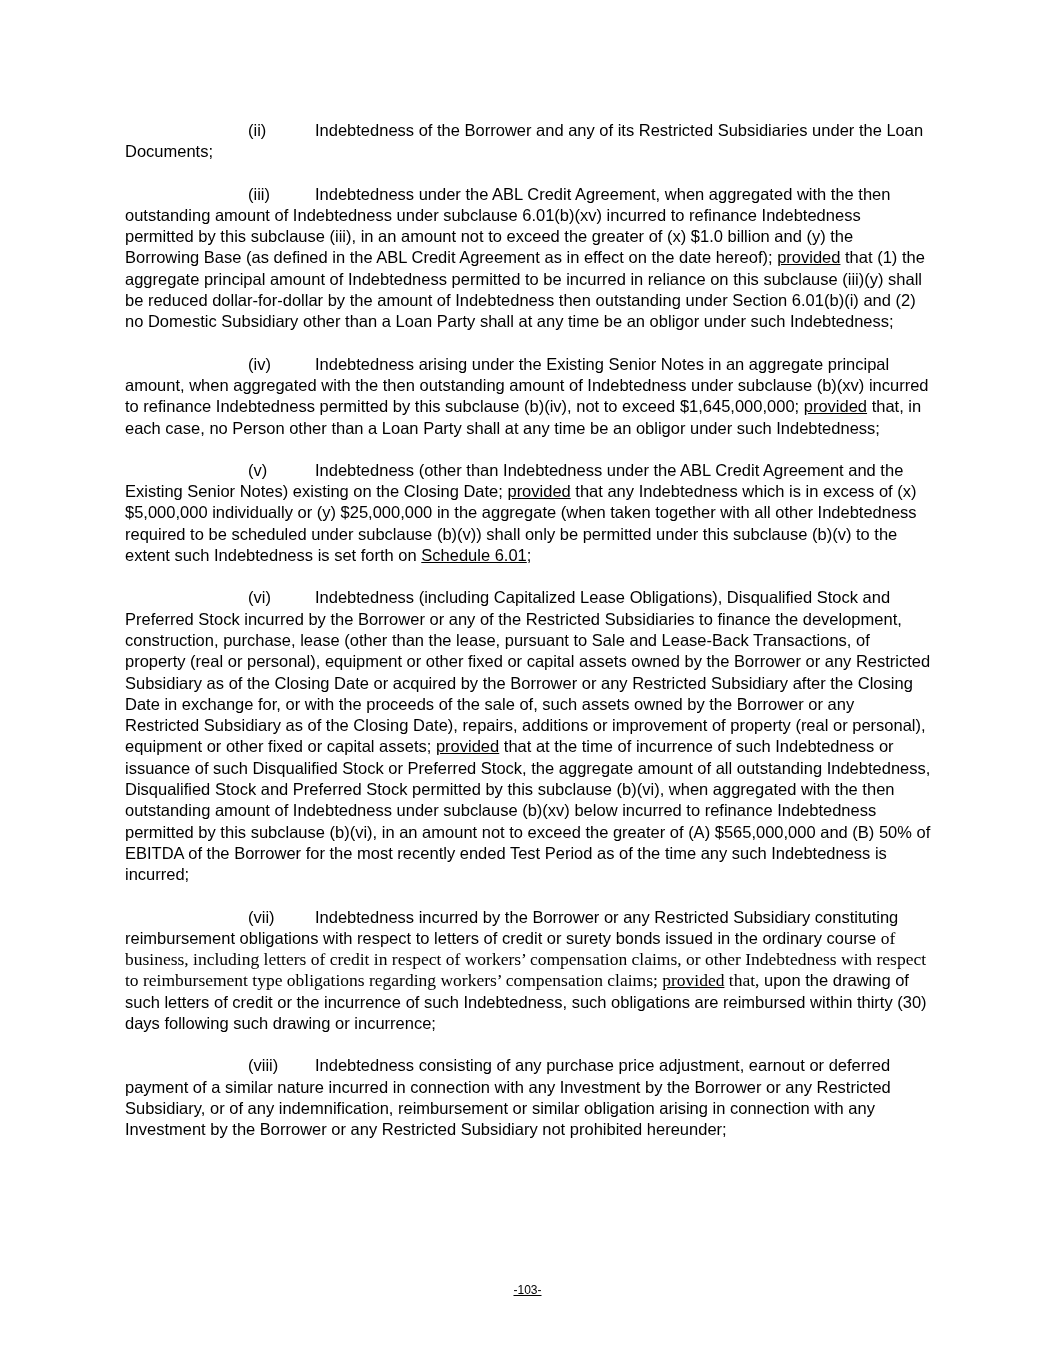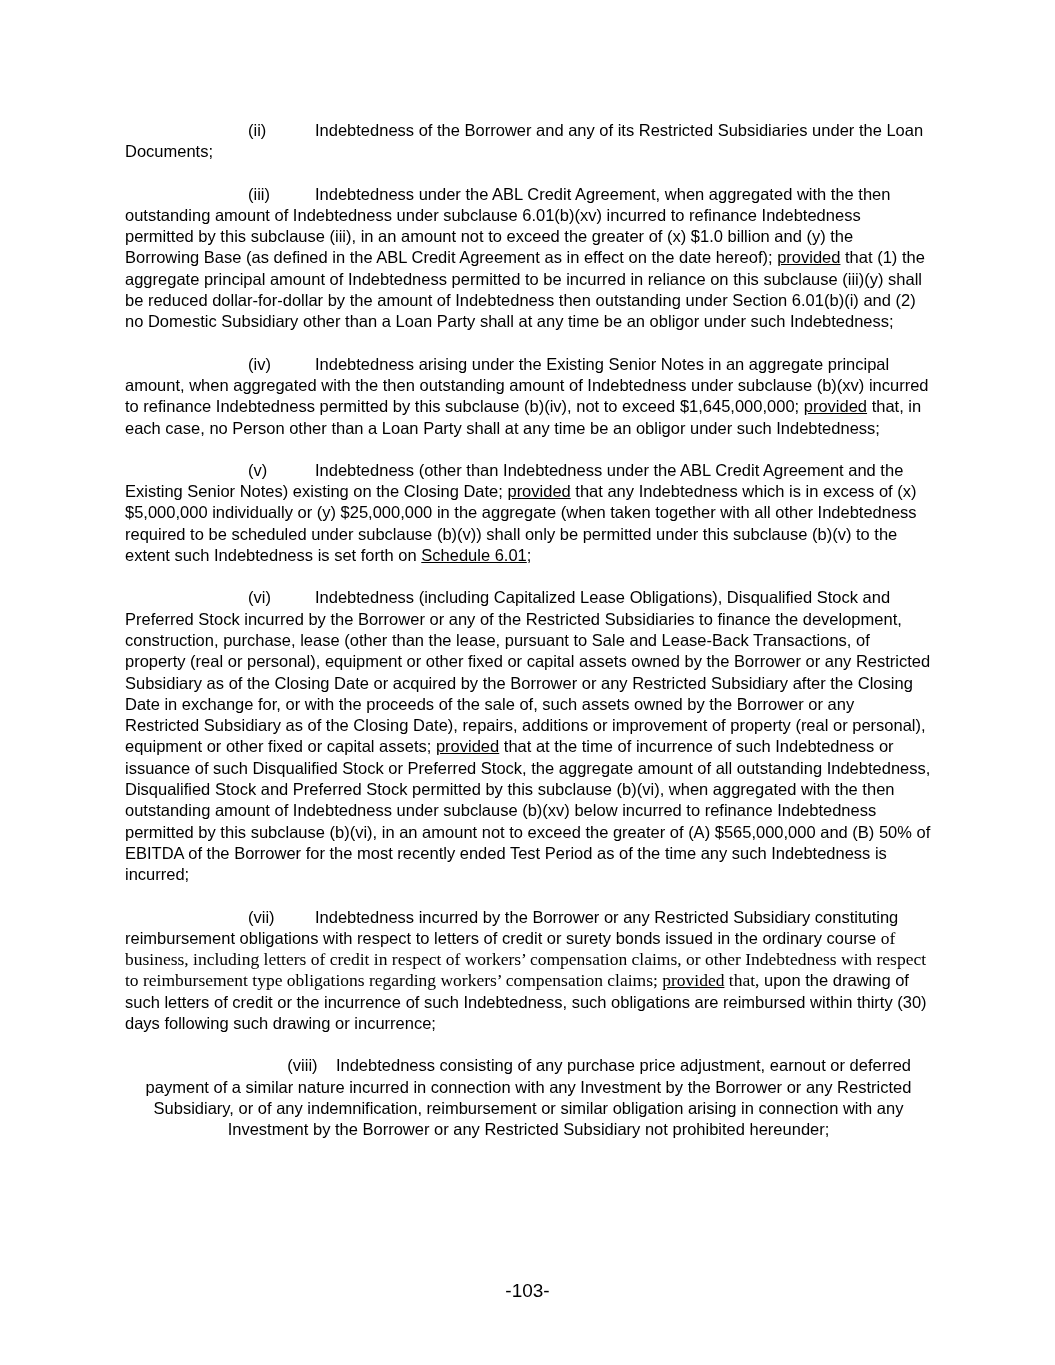--- a/index.html
+++ b/index.html
@@ -24,38 +24,39 @@
     position: absolute;
     left: 125px;
     top: 120px;
     width: 807px;
     text-align: left;
   }
   p.para {
     margin: 0 0 21px 0;
     text-indent: 123px;
   }
-  p.para:last-child { margin-bottom: 0; text-align: center; }
+  p.para:last-child { margin-bottom: 0; }
   .clause-label {
     display: inline-block;
     width: 67px;
     text-indent: 0;
   }
   .u { text-decoration: underline; text-align: center; }
   .serif {
     font-family: "Liberation Serif", serif;
     font-size: 17.5px;
   }
   .footer {
     position: absolute;
     left: 0;
     top: 1280px;
     width: 1055px;
     text-align: center;
-    font-size: 19px;
+    font-size: 12px;
+    text-decoration: underline;
   }
 </style>
 </head>
 <body>
 
 <div class="page">
   <div class="doc-body">
       <p class="para"><span class="clause-label">(ii)</span><span>Indebtedness of the Borrower and any of its Restricted Subsidiaries under the Loan Documents;</span></p>
       <p class="para"><span class="clause-label">(iii)</span><span>Indebtedness under the ABL Credit Agreement, when aggregated with the then outstanding amount of Indebtedness under subclause 6.01(b)(xv) incurred to refinance Indebtedness permitted by this subclause (iii), in an amount not to exceed the greater of (x) $1.0 billion and (y) the Borrowing Base (as defined in the ABL Credit Agreement as in effect on the date hereof); </span><span class="u">provided</span><span> that (1) the aggregate principal amount of Indebtedness permitted to be incurred in reliance on this subclause (iii)(y) shall be reduced dollar-for-dollar by the amount of Indebtedness then outstanding under Section 6.01(b)(i) and (2) no Domestic Subsidiary other than a Loan Party shall at any time be an obligor under such Indebtedness;</span></p>
       <p class="para"><span class="clause-label">(iv)</span><span>Indebtedness arising under the Existing Senior Notes in an aggregate principal amount, when aggregated with the then outstanding amount of Indebtedness under subclause (b)(xv) incurred to refinance Indebtedness permitted by this subclause (b)(iv), not to exceed $1,645,000,000; </span><span class="u">provided</span><span> that, in each case, no Person other than a Loan Party shall at any time be an obligor under such Indebtedness;</span></p>

